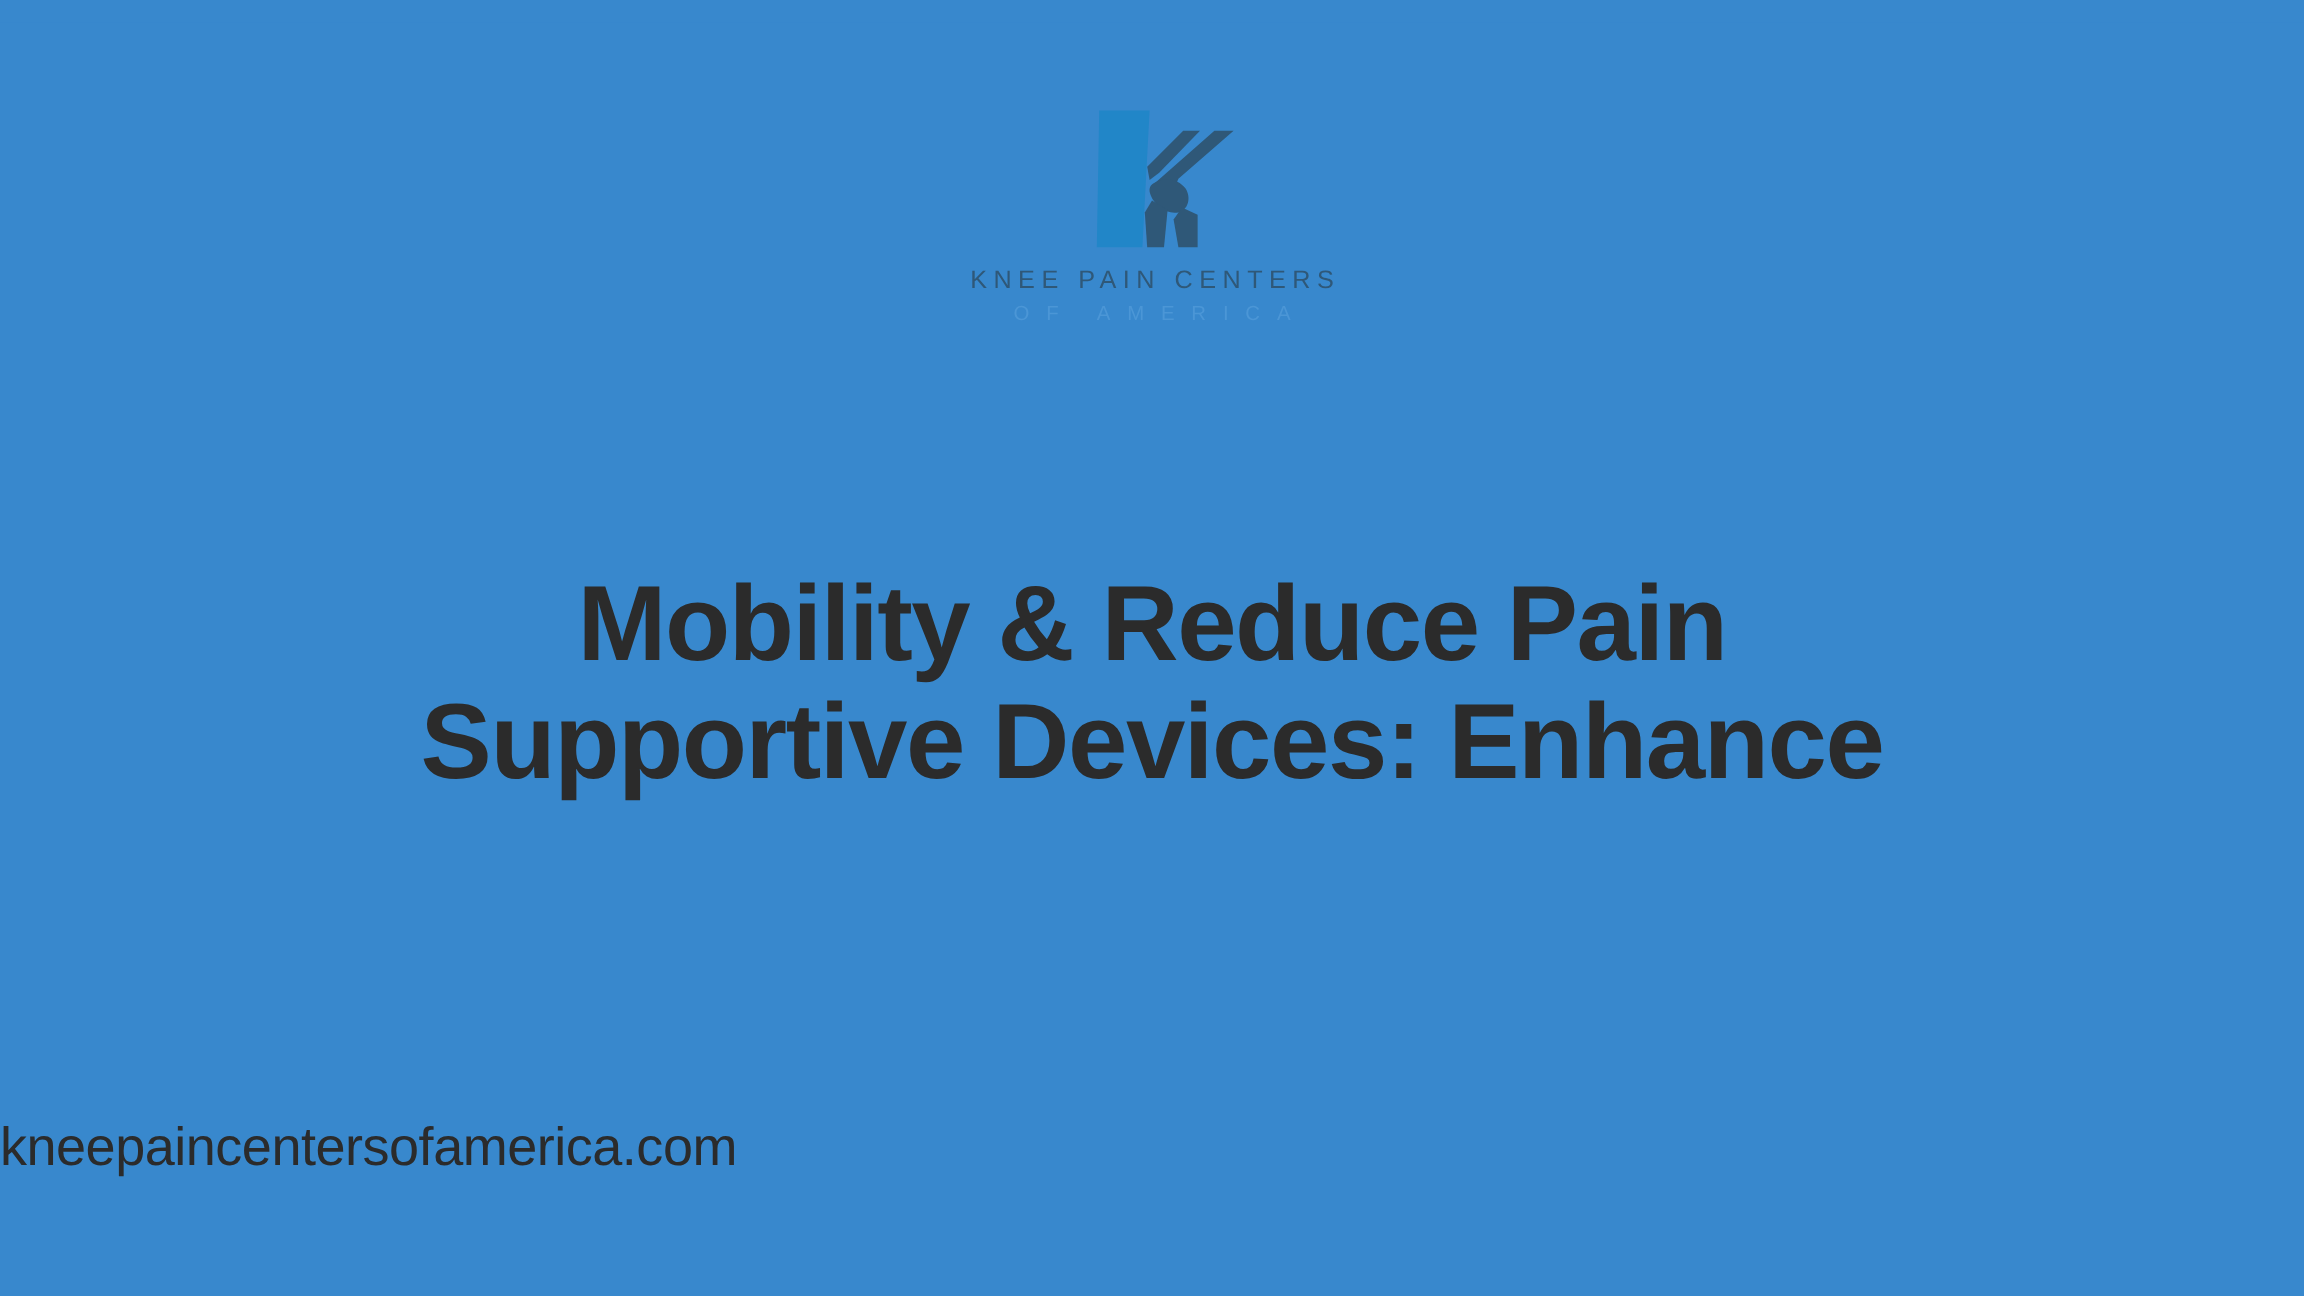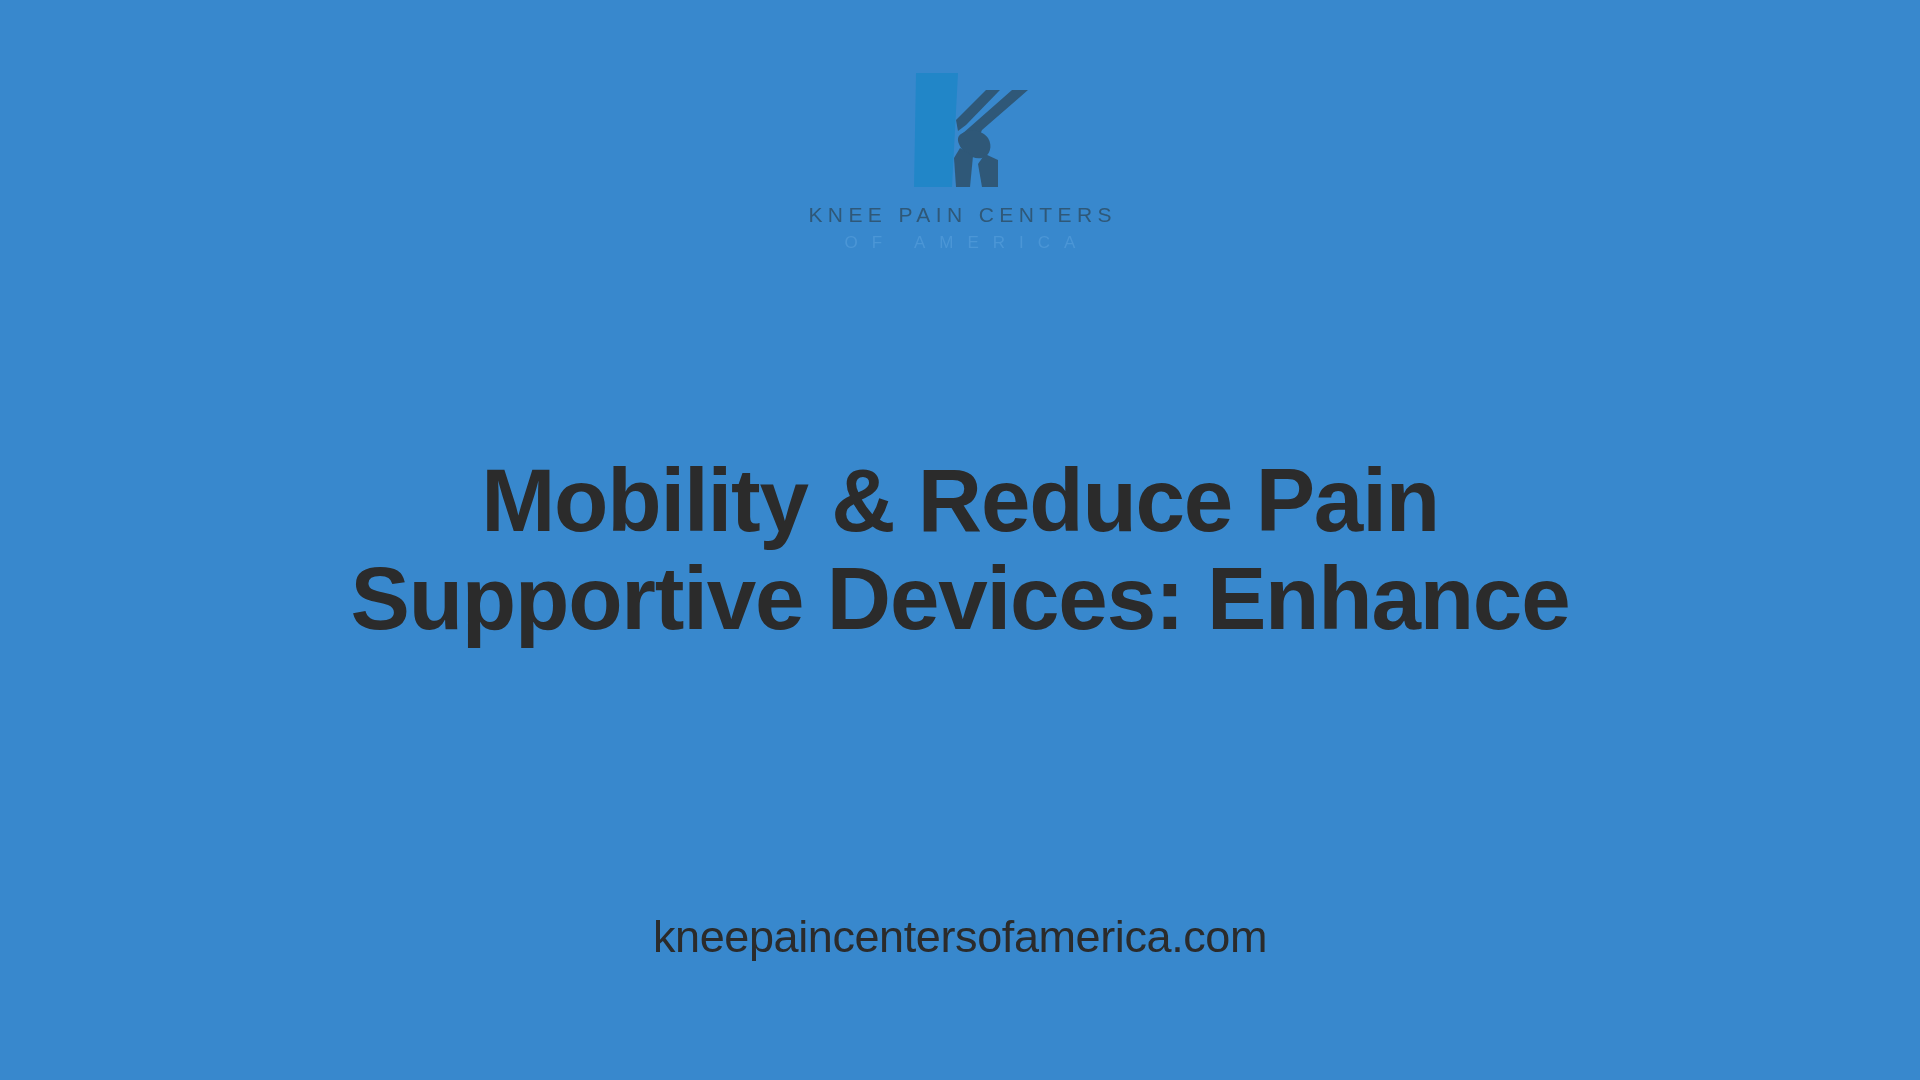--- a/index.html
+++ b/index.html
@@ -19,20 +19,21 @@
   
   .share-card {
     position: relative;
     width: 1920px;
     height: 996px;
     background: #3888cd;
     display: flex;
     flex-direction: column;
     align-items: center;
     box-sizing: border-box;
+    margin-top: 19px;
   }
 
   
   .brand-block {
     position: absolute;
     top: 68px;
     left: 0;
     right: 0;
     display: flex;
     flex-direction: column;
@@ -94,21 +95,21 @@
     position: absolute;
     top: 914px;
     left: 0;
     right: 0;
     margin: 0;
     font-family: "Liberation Sans", sans-serif;
     font-size: 45px;
     font-weight: 400;
     line-height: 1;
     letter-spacing: -0.4px;
-    text-align: center;
+    text-align: left;
     color: #2b2b2b;
   }
 </style>
 </head>
 <body>
 
 <div class="share-card">
 
   <div class="brand-block">
 

